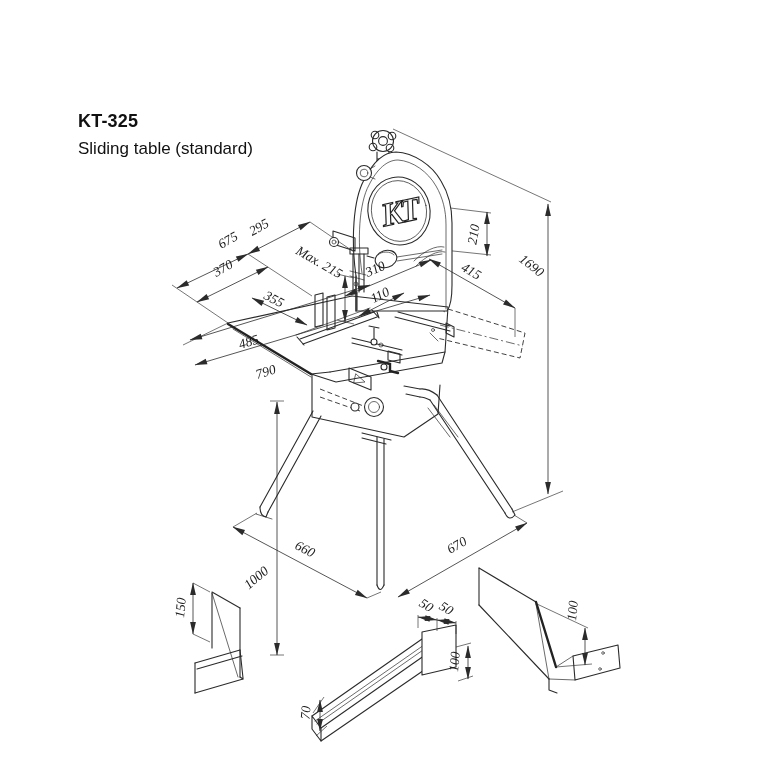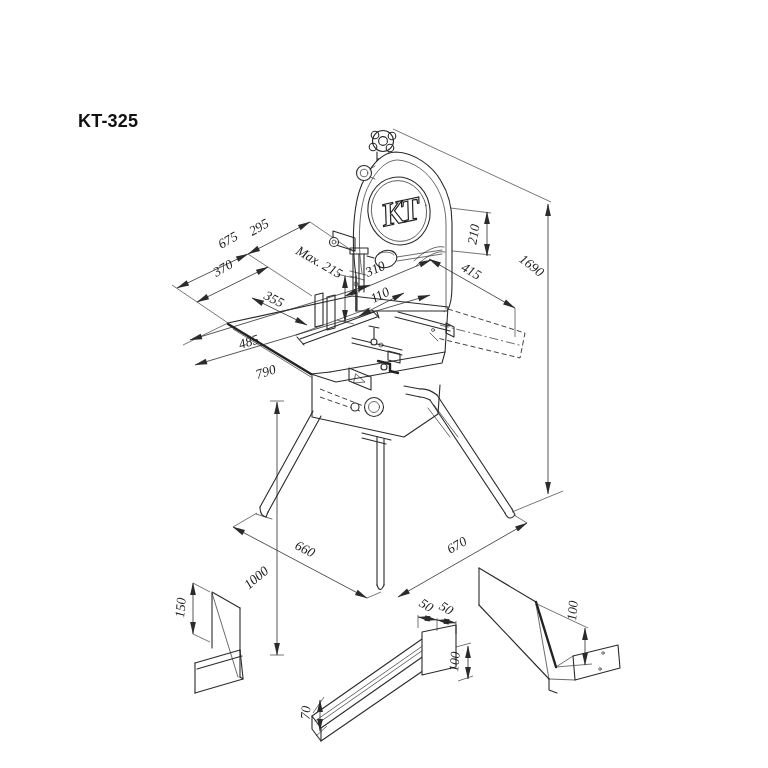--- a/index.html
+++ b/index.html
@@ -22,20 +22,21 @@
        text-anchor:middle;}
   .logo{fill:none;stroke:#222;stroke-width:1.2;font-family:"Liberation Serif",serif;
         font-weight:bold;font-style:italic;font-size:33px;text-anchor:middle;letter-spacing:-3px;}
 </style>
 </head>
 <body>
 
 <div class="page">
   <div class="hdr">
     <div class="t1">KT-325</div>
+    <div class="t2">Sliding table (standard)</div>
   </div>
 
   <svg width="768" height="768" viewBox="0 0 768 768">
     <defs>
       <marker id="a" markerWidth="14" markerHeight="9" refX="12.6" refY="4" orient="auto-start-reverse" markerUnits="userSpaceOnUse">
         <path d="M13,4 L0.5,1.1 L0.5,6.9 Z" fill="#2b2b2b"></path>
       </marker>
     </defs>
 
     <g>

